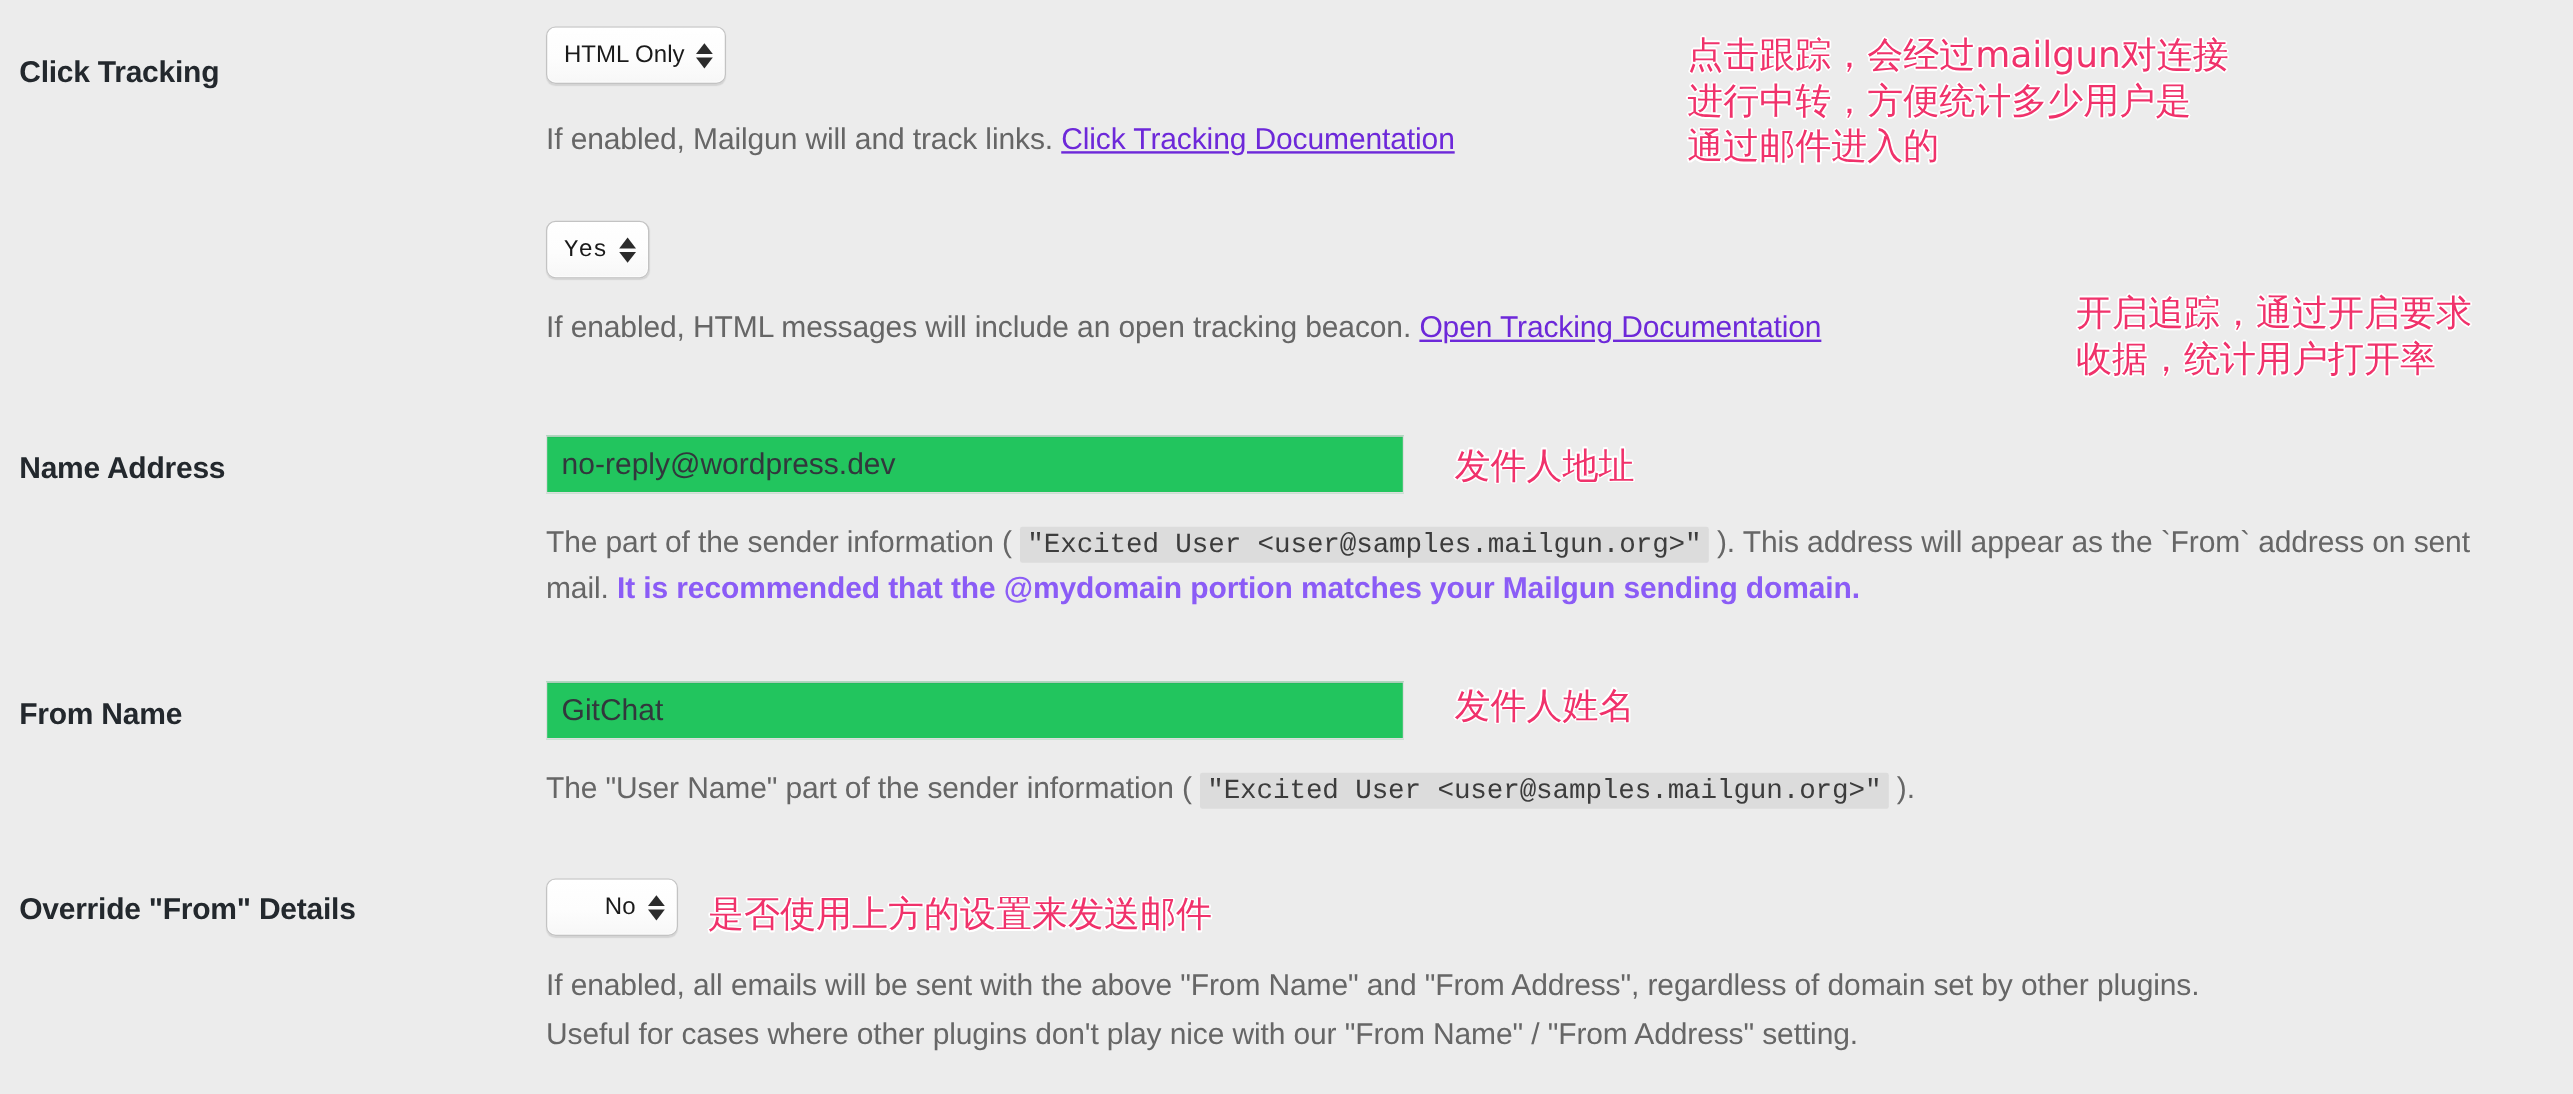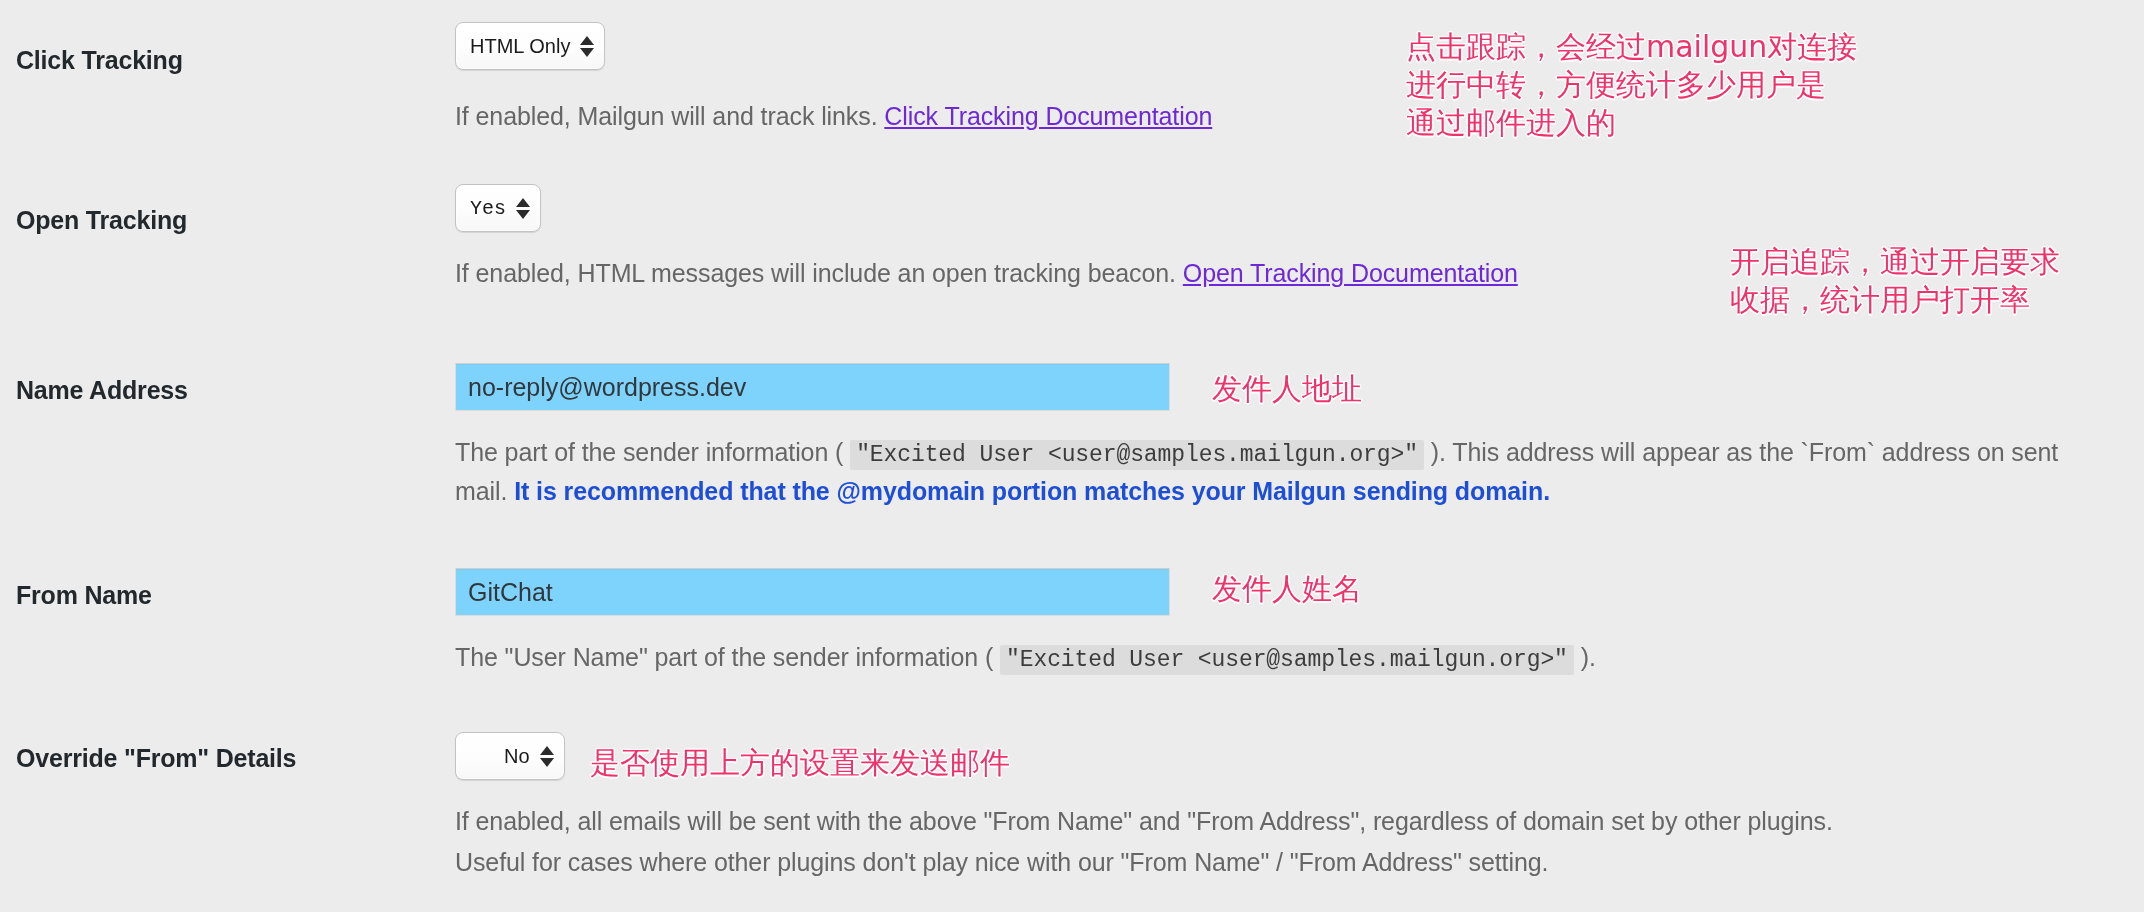--- a/index.html
+++ b/index.html
@@ -80,40 +80,40 @@
     border-left: 7px solid transparent;
     border-right: 7px solid transparent;
   }
   .tri.up { border-bottom: 9px solid #2b2b2b; margin-bottom: 3px; }
   .tri.down { border-top: 9px solid #2b2b2b; }
 
   
   .text-input {
     box-sizing: border-box;
     height: 48px;
-    background: #7dd3fc;
+    background: #22c55e;
     border: 1px solid #ddd;
     border-top-color: #cfcfcf;
     box-shadow: 0 1px 0 rgba(0,0,0,0.03) inset;
     font-size: 25px;
     color: #32373c;
     padding: 0 12px;
     font-family: "Liberation Sans", sans-serif;
     outline: none;
   }
 
   
   .desc {
     position: absolute;
     font-size: 25px;
     line-height: 36px;
     color: #666666;
     letter-spacing: -0.1px;
   }
-  .desc b { color: #1d4ed8; font-weight: bold; }
+  .desc b { color: #8b5cf6; font-weight: bold; }
   .doclink {
     color: #6d28d9;
     text-decoration: underline;
   }
   code.inline {
     font-family: "Liberation Mono", monospace;
     background: #dcdcdc;
     color: #3c3c3c;
     font-size: 23px;
     padding: 2px 6px;
@@ -151,21 +151,20 @@
               <span class="tri down"></span>
           </span>
         </div>
       </div>
       <div class="desc" style="left:455px; top:76px; width:1400px;">
         <span>If enabled, Mailgun will and track links. </span><a class="doclink" href="#">Click Tracking Documentation</a>
       </div>
     </div>
 
     <div class="form-row" style="top:192px; height:130px;">
-      <div class="row-label" style="top:14px;">Open Tracking</div>
       <div class="row-field" style="top:-8px;font-family:Liberation Mono, monospace;">
         <div class="select">
           <span class="sel-text">Yes</span>
           <span class="arrows">
             <span class="tri up"></span>
               <span class="tri down"></span>
           </span>
         </div>
       </div>
       <div class="desc" style="left:455px; top:63px; width:1500px;">

